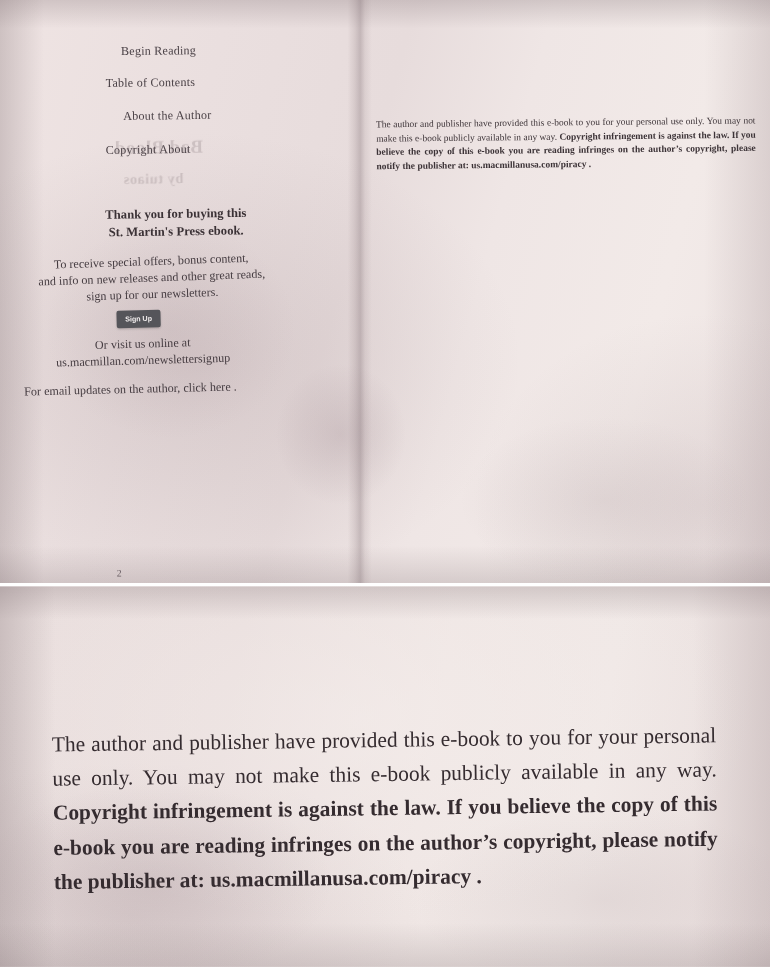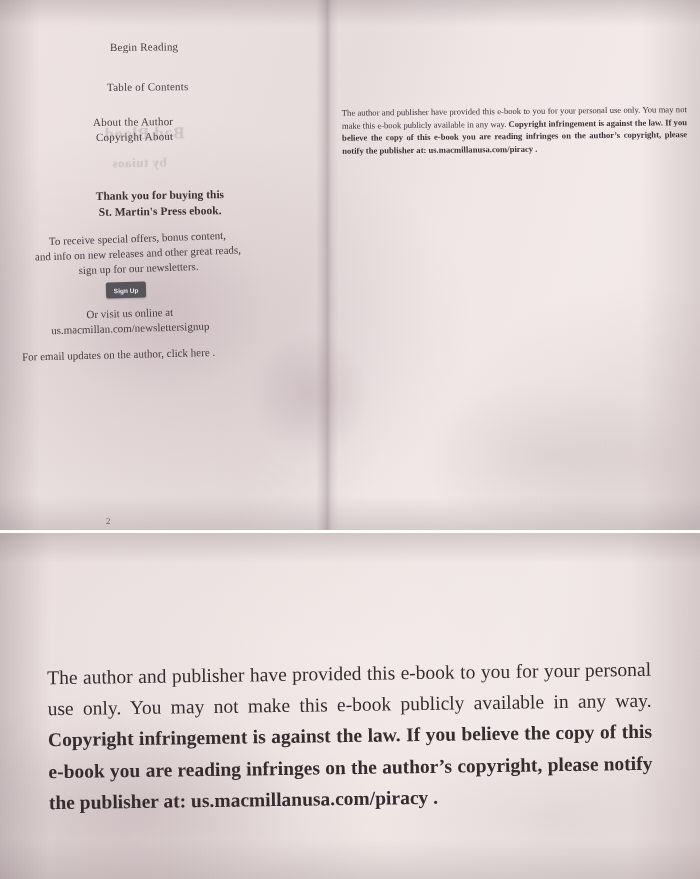--- a/index.html
+++ b/index.html
@@ -69,22 +69,22 @@
   }
   .toc-link {
     position: absolute;
     font-size: 11px;
     letter-spacing: 0.2px;
     color: #4a4146;
     white-space: nowrap;
     transform-origin: left center;
   }
   .l1 { left: 110px; top: 41px; transform: rotate(-0.6deg); }
-  .l2 { left: 107px; top: 70px; transform: rotate(-0.6deg); margin-top: 11px; }
-  .l3 { left: 93px; top: 100px; transform: rotate(-0.7deg); margin-top: 16px; }
+  .l2 { left: 96px; top: 70px; transform: rotate(-0.6deg); }
+  .l3 { left: 112px; top: 100px; transform: rotate(-0.7deg); }
   .l4 { left: 96px;  top: 131px; transform: rotate(-0.8deg); }
 
   
   .ghost {
     position: absolute;
     color: rgba(90,76,82,0.20);
     font-weight: 700;
     white-space: nowrap;
     transform: scaleX(-1) rotate(1deg);
     font-size: 17px;

